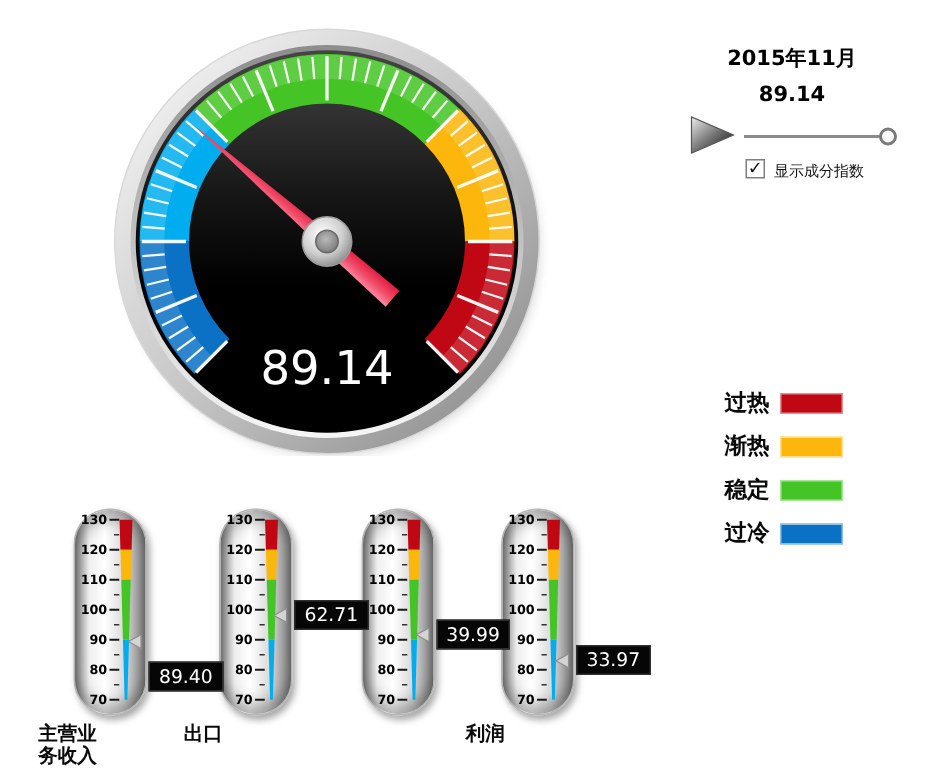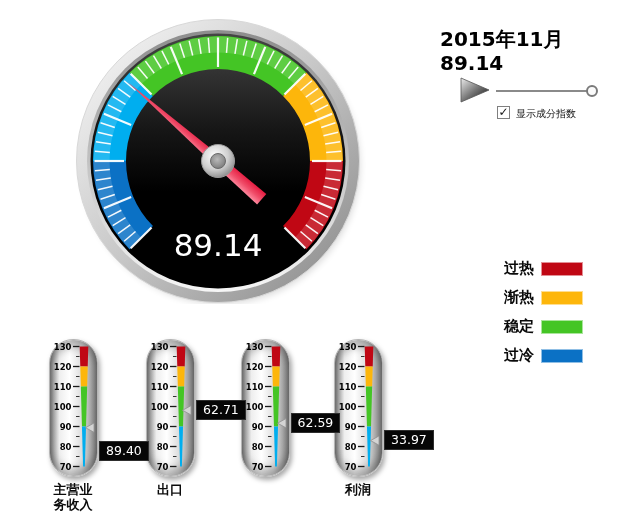--- a/index.html
+++ b/index.html
@@ -4,47 +4,47 @@
 <style>
   * { margin:0; padding:0; box-sizing:border-box; }
   html,body { background:#fff; }
   body { font-family:"DejaVu Sans","Liberation Sans",sans-serif; }
   #stage {
     position:relative; width:620px; height:515px; background:#fff; overflow:hidden;
   }
   
   #gauge-wrap { position:absolute; left:70px; top:18px; width:296px; height:286px; }
   
-  #header { position:absolute; left:440px; top:27px; width:176px; text-align:left;
-            font-weight:bold; font-size:20px; color:#000; line-height:24px; }
+  #header { position:absolute; left:440px; top:27px; width:176px; text-align:center;
+            font-weight:bold; font-size:14px; color:#000; line-height:24px; }
   #play-btn { position:absolute; left:460px; top:77px; width:30px; height:26px; cursor:pointer; }
   #slider-track { position:absolute; left:496px; top:90px; width:96px; height:2px; background:#8a8a8a; }
   #slider-handle { position:absolute; left:586px; top:85px; width:12px; height:12px;
                    border-radius:50%; background:#fbfbfb; border:2px solid #7a7a7a; }
   #checkbox { position:absolute; left:497px; top:106px; width:13px; height:13px;
               border:1px solid #7f7f7f; background:#fff; font-size:12px; line-height:11px;
               text-align:center; color:#111; font-weight:bold; }
   #checkbox-label { position:absolute; left:516px; top:107px; font-size:10px; color:#111; }
   
-  #legend { position:absolute; left:461px; top:254px; width:122px; }
+  #legend { position:absolute; left:440px; top:254px; width:122px; }
   .legend-row { display:flex; align-items:center; justify-content:flex-end; height:29px; }
   .legend-label { font-size:15px; font-weight:bold; color:#0a0a0a; margin-right:7px; white-space:nowrap; }
   .legend-swatch { width:42px; height:14px; border:1px solid rgba(255,255,255,.55); }
   
   .thermo { position:absolute; top:339px; width:95px; height:176px; }
   .capsule { position:absolute; left:23.5px; top:0; width:49px; height:138px; border-radius:24px;
              background:linear-gradient(to right,#8f8f8f 0%,#eeeeee 20%,#ffffff 42%,#dcdcdc 68%,#898989 100%);
              box-shadow:inset 0 7px 9px rgba(0,0,0,.28), inset 0 -7px 9px rgba(0,0,0,.28),
                         2px 3px 5px rgba(0,0,0,.35);
              border:1px solid #b5b5b5; }
   .capsule svg { position:absolute; left:0; top:0; }
   .thermo-tooltip { position:absolute; left:73.5px; background:#060606; color:#fff;
                     font-size:12.5px; padding:1px 6px 2px 6px; border:1px solid #2e2e2e;
                     white-space:nowrap; z-index:5; }
-  .thermo-label { position:absolute; left:0; top:143px; width:95px; text-align:center;
+  .thermo-label { position:absolute; left:0; top:143px; width:95px; 
                   font-size:13px; font-weight:bold; color:#0a0a0a; line-height:15px; }
 </style>
 </head>
 <body>
 
 <div id="stage">
 
   <div id="gauge-wrap">
     <svg id="gauge-svg" width="296" height="286" viewBox="0 0 296 286">
       <defs>
@@ -304,21 +304,21 @@
             <line x1="26" y1="16.5" x2="29.5" y2="16.5" stroke="#333" stroke-width="1"></line>
             <line x1="23" y1="6.5" x2="29.5" y2="6.5" stroke="#1a1a1a" stroke-width="1.3"></line>
             <text x="21.5" y="9.5" text-anchor="end" font-size="8.5" font-weight="bold" fill="#000">130</text>
             <polygon points="29.7,6.5 38.3,6.5 37.733333333333334,26.5 30.266666666666666,26.5" fill="#c00714"></polygon>
             <polygon points="30.266666666666666,26.5 37.733333333333334,26.5 37.166666666666664,46.5 30.833333333333332,46.5" fill="#fdb60b"></polygon>
             <polygon points="30.833333333333332,46.5 37.166666666666664,46.5 36.03333333333333,86.5 31.96666666666667,86.5" fill="#44c525"></polygon>
             <polygon points="31.96666666666667,86.5 36.03333333333333,86.5 34.9,126.5 33.1,126.5" fill="#00aeef"></polygon>
             <polygon points="35.5,83.19999999999999 44,78.6 44,87.79999999999998" fill="#d4d4d4" stroke="#8f8f8f" stroke-width="0.8"></polygon>
           </svg>
         </div>
-        <div class="thermo-tooltip" style="top: 73.7px;">62.59</div>
+        <div class="thermo-tooltip" style="top: 73.7px;">39.99</div>
       </div>
       <div class="thermo" style="left: 310.5px;">
         <div class="capsule">
           <svg width="49" height="138" viewBox="0 0 49 138">
             <line x1="23" y1="126.5" x2="29.5" y2="126.5" stroke="#1a1a1a" stroke-width="1.3"></line>
             <text x="21.5" y="129.5" text-anchor="end" font-size="8.5" font-weight="bold" fill="#000">70</text>
             <line x1="26" y1="116.5" x2="29.5" y2="116.5" stroke="#333" stroke-width="1"></line>
             <line x1="23" y1="106.5" x2="29.5" y2="106.5" stroke="#1a1a1a" stroke-width="1.3"></line>
             <text x="21.5" y="109.5" text-anchor="end" font-size="8.5" font-weight="bold" fill="#000">80</text>
             <line x1="26" y1="96.5" x2="29.5" y2="96.5" stroke="#333" stroke-width="1"></line>

